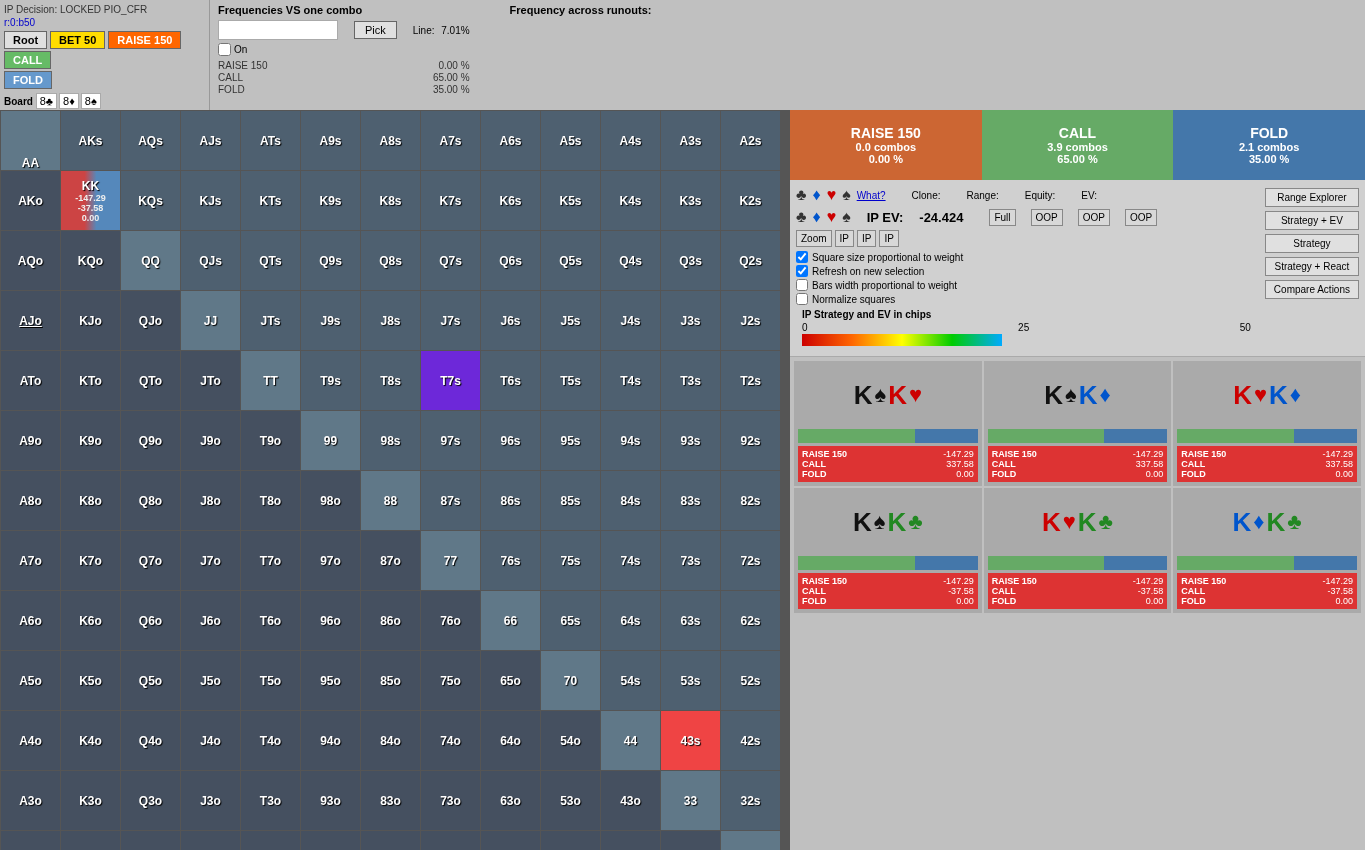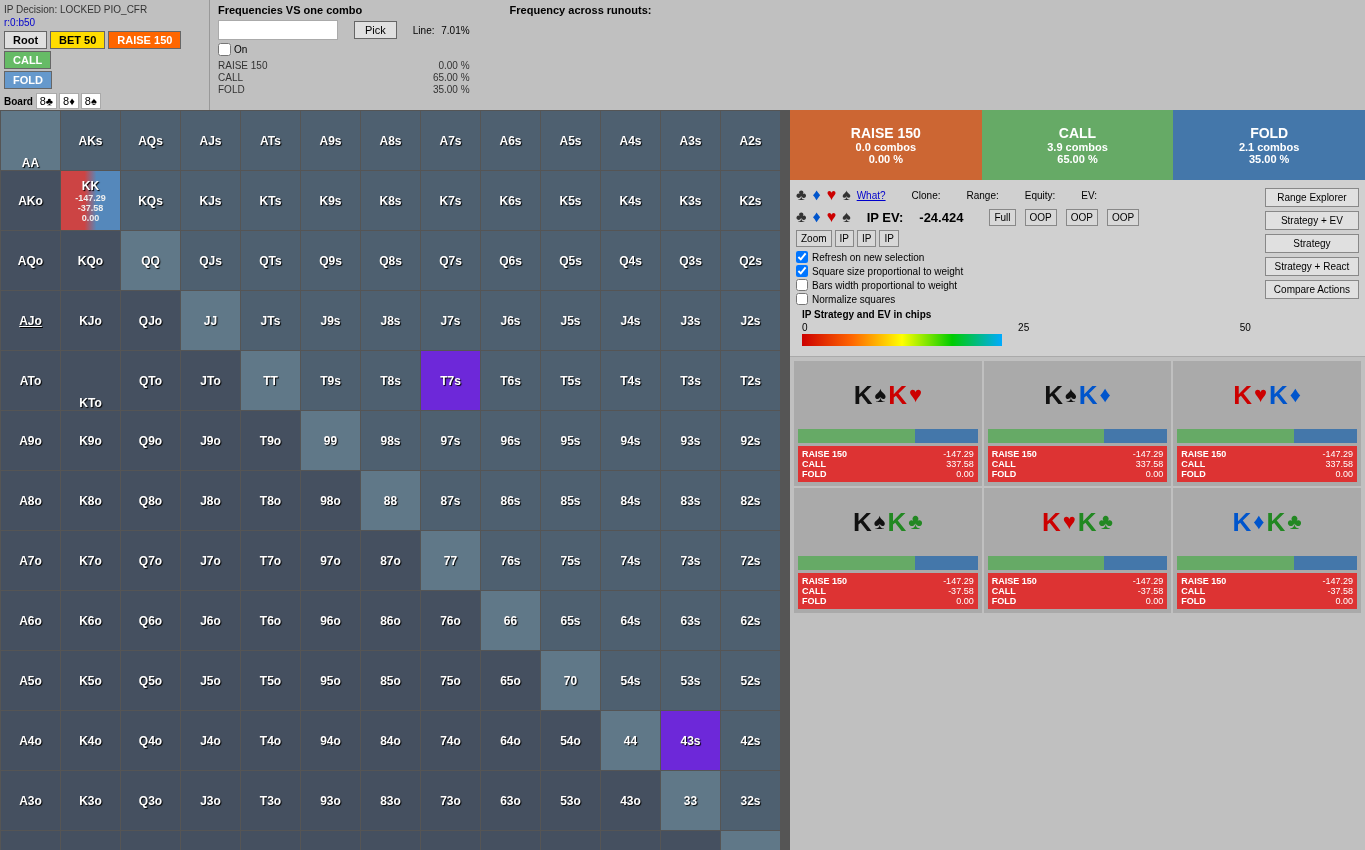--- a/index.html
+++ b/index.html
@@ -318,21 +318,21 @@
         </div>
         <div class="cell suited" style="background: rgb(78, 96, 112);">
           <div class="cell-label">J3s</div>
         </div>
         <div class="cell suited" style="background: rgb(78, 96, 112);">
           <div class="cell-label">J2s</div>
         </div>
         <div class="cell offsuit" style="background: rgb(69, 80, 96);">
           <div class="cell-label">ATo</div>
         </div>
-        <div class="cell offsuit" style="background: rgb(69, 80, 96); justify-content: flex-end;">
+        <div class="cell offsuit" style="background: rgb(69, 80, 96);">
           <div class="cell-label">KTo</div>
         </div>
         <div class="cell offsuit" style="background: rgb(69, 80, 96);">
           <div class="cell-label">QTo</div>
         </div>
         <div class="cell offsuit" style="background: rgb(69, 80, 96);">
           <div class="cell-label">JTo</div>
         </div>
         <div class="cell pair" style="background: rgb(96, 120, 136);">
           <div class="cell-label">TT</div>
@@ -582,21 +582,21 @@
         </div>
         <div class="cell offsuit" style="background: rgb(69, 80, 96);">
           <div class="cell-label">64o</div>
         </div>
         <div class="cell offsuit" style="background: rgb(69, 80, 96);">
           <div class="cell-label">54o</div>
         </div>
         <div class="cell pair" style="background: rgb(96, 120, 136);">
           <div class="cell-label">44</div>
         </div>
-        <div class="cell suited" style="background: #6d28d9;">
+        <div class="cell suited" style="background: #ef4444;">
           <div class="cell-label">43s</div>
         </div>
         <div class="cell suited" style="background: rgb(78, 96, 112);">
           <div class="cell-label">42s</div>
         </div>
         <div class="cell offsuit" style="background: rgb(69, 80, 96);">
           <div class="cell-label">A3o</div>
         </div>
         <div class="cell offsuit" style="background: rgb(69, 80, 96);">
           <div class="cell-label">K3o</div>
@@ -684,43 +684,43 @@
             <span style="font-size:10px; margin-left:20px;">Equity:</span>
             <span style="font-size:10px; margin-left:20px;">EV:</span>
           </div>
           <div class="suit-row">
             <span class="suit-symbol suit-club">♣</span>
             <span class="suit-symbol suit-diamond">♦</span>
             <span class="suit-symbol suit-heart">♥</span>
             <span class="suit-symbol suit-spade">♠</span>
             <span class="ev-display">IP EV:</span>
             <span class="ev-display">-24.424</span>
-            <div style="display:flex; gap:9px; margin-left:20px;">
+            <div style="display:flex; gap:15px; margin-left:20px;">
               <button class="ctrl-btn">Full</button>
               <button class="ctrl-btn">OOP</button>
               <button class="ctrl-btn">OOP</button>
               <button class="ctrl-btn">OOP</button>
             </div>
           </div>
           <div class="suit-row" style="margin-top:2px;">
             <div style="display:flex; gap:3px;">
               <button class="ctrl-btn">Zoom</button>
               <button class="ctrl-btn">IP</button>
               <button class="ctrl-btn">IP</button>
               <button class="ctrl-btn">IP</button>
             </div>
           </div>
           <div style="margin-top:4px;">
             <div class="checkbox-row">
               <input type="checkbox" checked="" style="">
-              <span>Refresh on new selection</span>
+              <span>Square size proportional to weight</span>
             </div>
             <div class="checkbox-row">
               <input type="checkbox" checked="" style="">
-              <span>Square size proportional to weight</span>
+              <span>Refresh on new selection</span>
             </div>
             <div class="checkbox-row">
               <input type="checkbox" style="">
               <span>Bars width proportional to weight</span>
             </div>
             <div class="checkbox-row">
               <input type="checkbox" style="">
               <span>Normalize squares</span>
             </div>
           </div>

